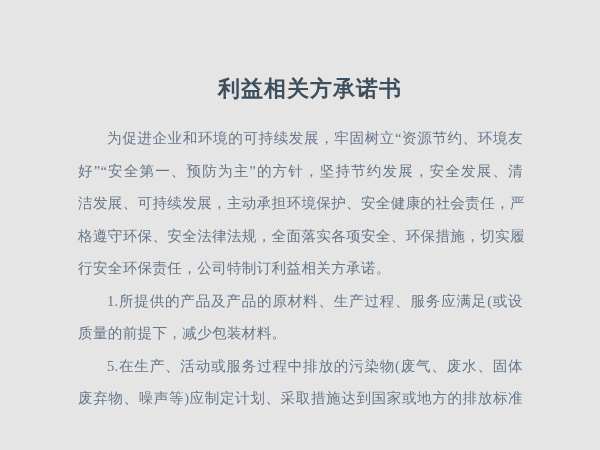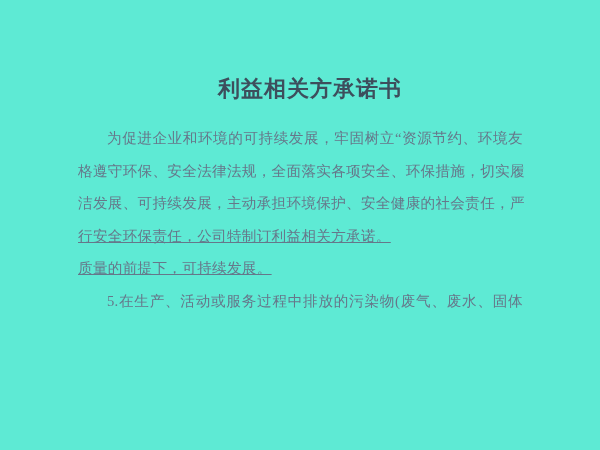--- a/index.html
+++ b/index.html
@@ -5,21 +5,21 @@
   * { margin: 0; padding: 0; box-sizing: border-box; }
   html, body {
     width: 600px; height: 450px;
     background: #ffffff;
     overflow: hidden;
     font-family: "Liberation Serif", "DejaVu Serif", serif;
   }
   .page {
     position: relative;
     width: 600px; height: 450px;
-    background: #5eead4;
+    background: #e5e5e5;
   }
   .doc-title {
     position: absolute;
     top: 74px; left: 0;
     width: 600px;
     text-align: center;
     transform: translateX(10px);
     font-family: "Liberation Sans", "DejaVu Sans", sans-serif;
     font-weight: 700;
     font-size: 22px;
@@ -36,29 +36,32 @@
   }
   .line {
     height: 32.5px;
     line-height: 32.5px;
     text-align: justify;
     text-align-last: justify;
     white-space: nowrap;
     overflow: visible;
   }
   .line.indent { text-indent: 29px; }
-  .line.para-end { text-align-last: left; text-decoration: underline; }
+  .line.para-end { text-align-last: left; }
 </style>
 </head>
 <body>
 
 <div class="page">
   <h1 class="doc-title">利益相关方承诺书</h1>
 
   <div class="doc-body">
     <div class="line indent">为促进企业和环境的可持续发展，牢固树立“资源节约、环境友</div>
+    <div class="line">好”“安全第一、预防为主”的方针，坚持节约发展，安全发展、清</div>
+    <div class="line">洁发展、可持续发展，主动承担环境保护、安全健康的社会责任，严</div>
     <div class="line">格遵守环保、安全法律法规，全面落实各项安全、环保措施，切实履</div>
-    <div class="line">洁发展、可持续发展，主动承担环境保护、安全健康的社会责任，严</div>
     <div class="line para-end">行安全环保责任，公司特制订利益相关方承诺。</div>
-    <div class="line para-end">质量的前提下，可持续发展。</div>
+    <div class="line indent">1.所提供的产品及产品的原材料、生产过程、服务应满足(或设</div>
+    <div class="line para-end">质量的前提下，减少包装材料。</div>
     <div class="line indent">5.在生产、活动或服务过程中排放的污染物(废气、废水、固体</div>
+    <div class="line">废弃物、噪声等)应制定计划、采取措施达到国家或地方的排放标准</div>
   </div>
 </div>
 
 </body></html>

